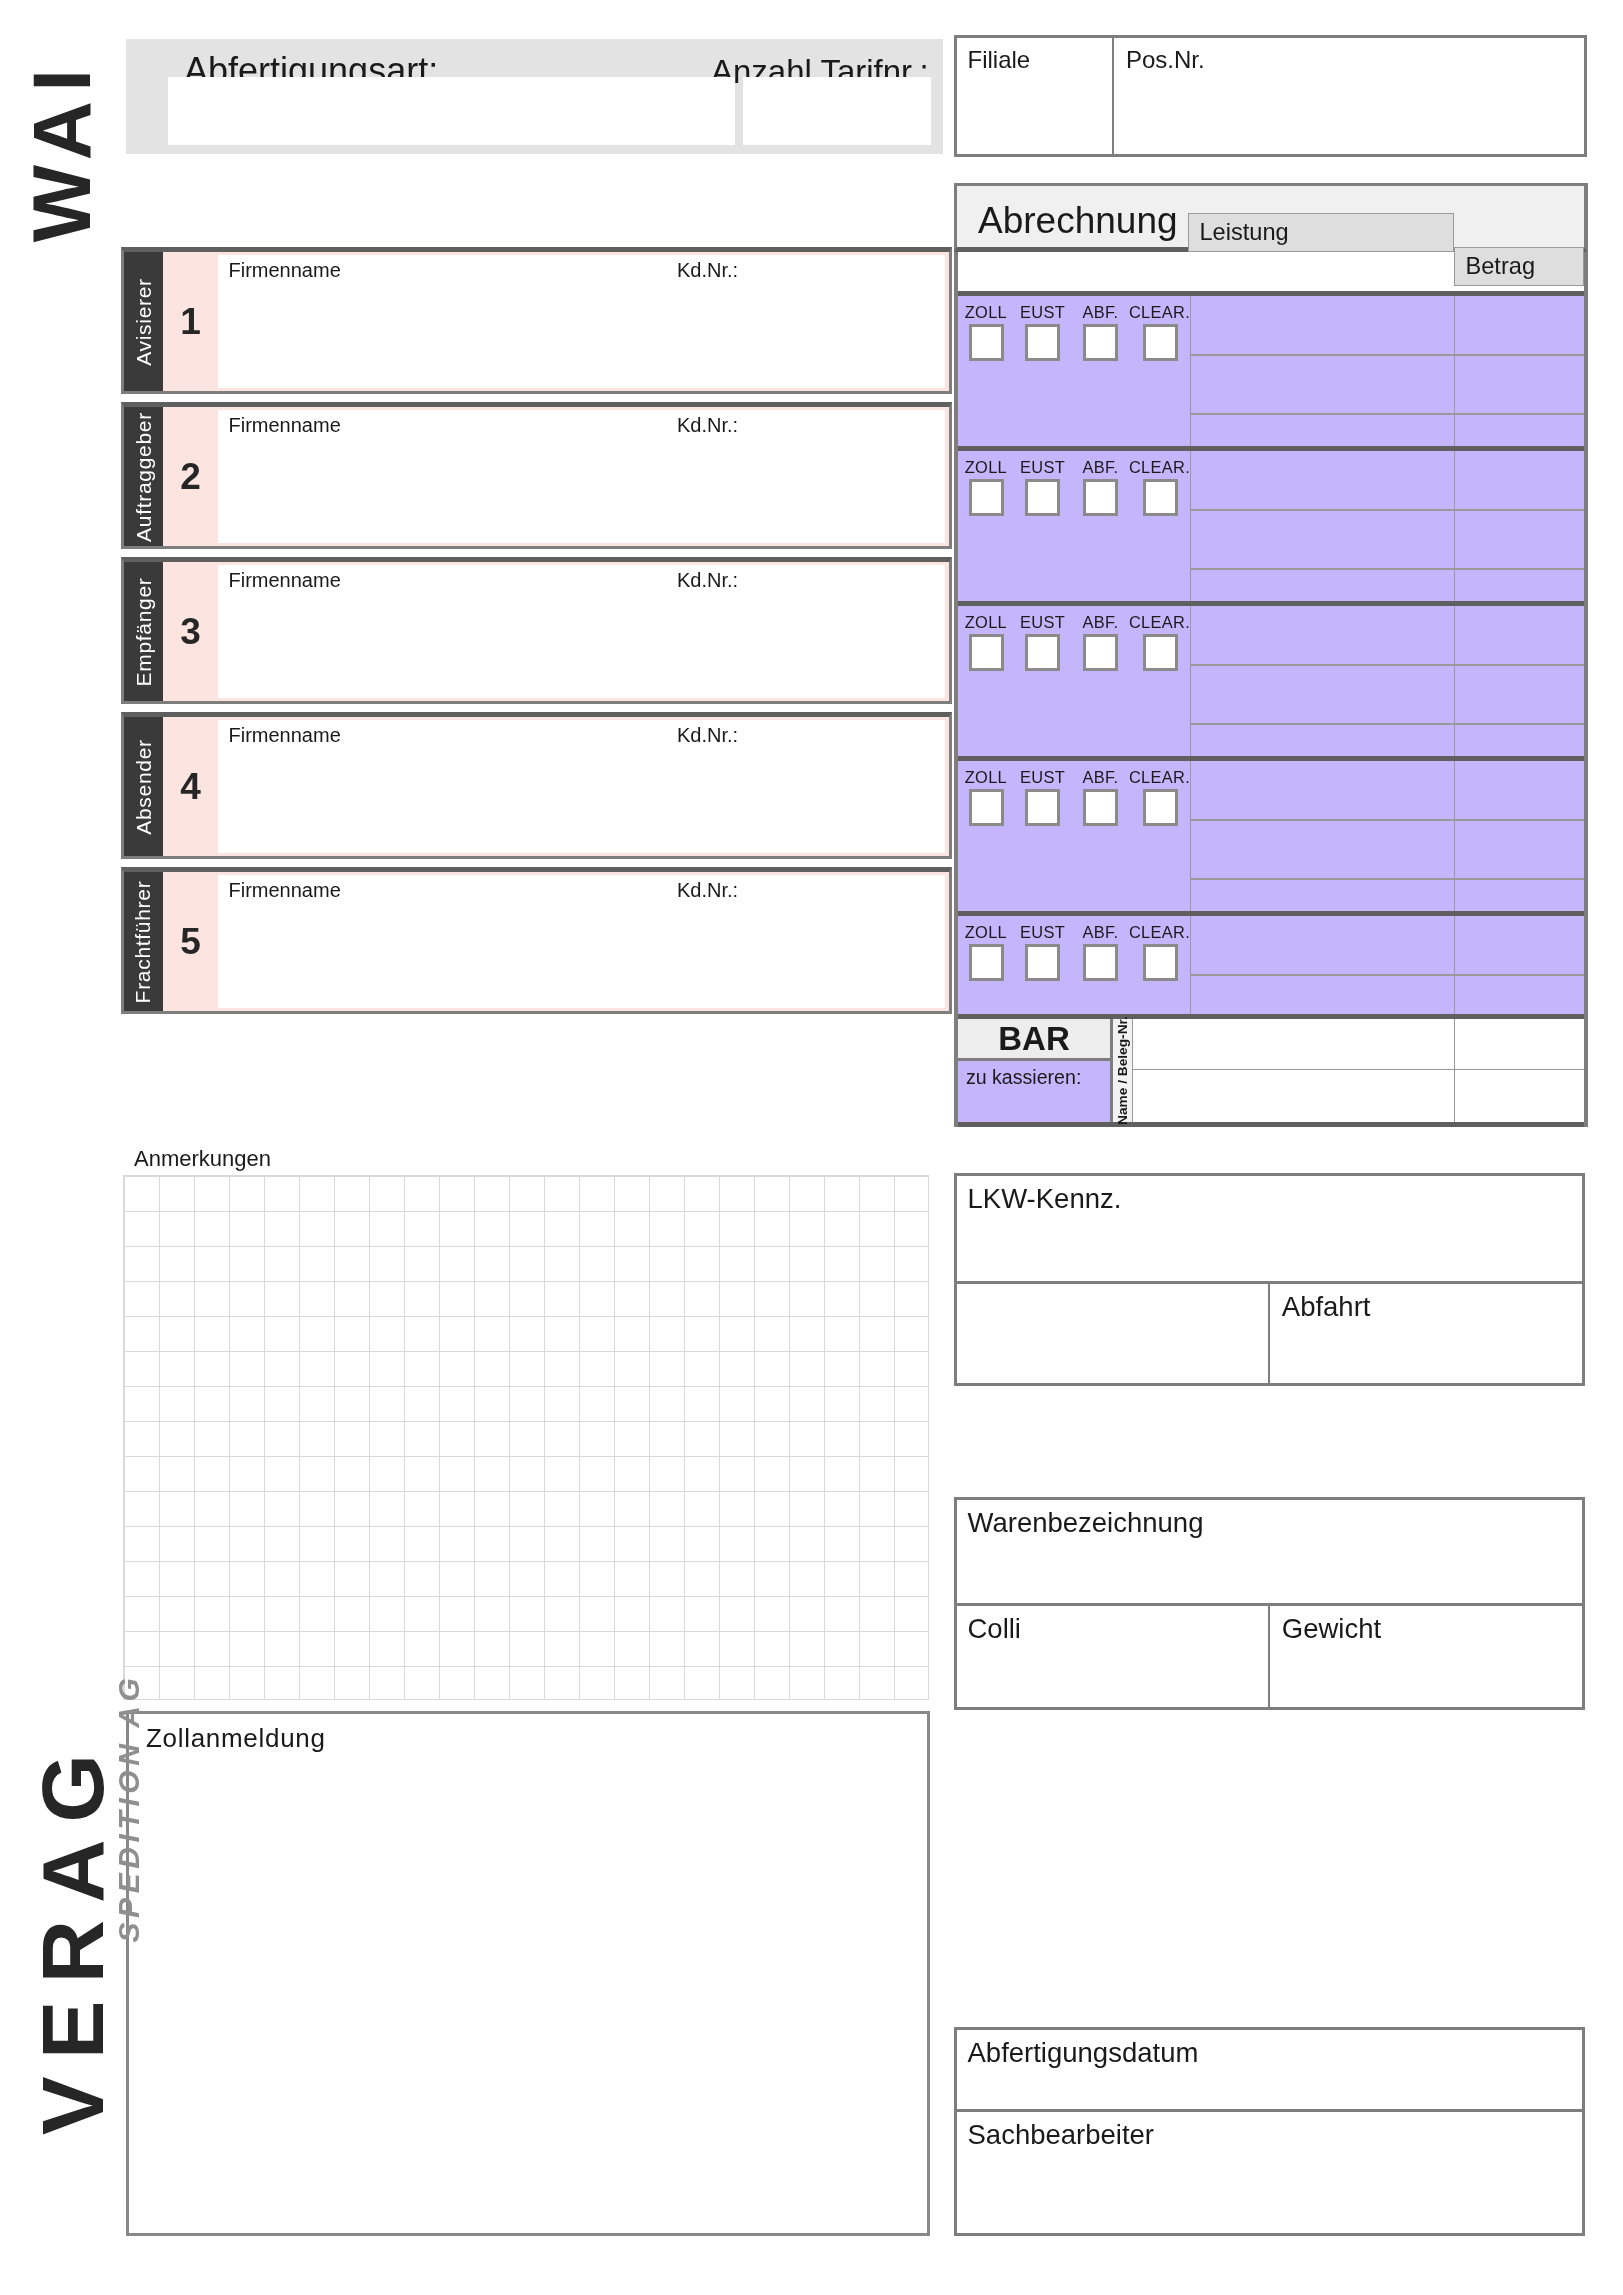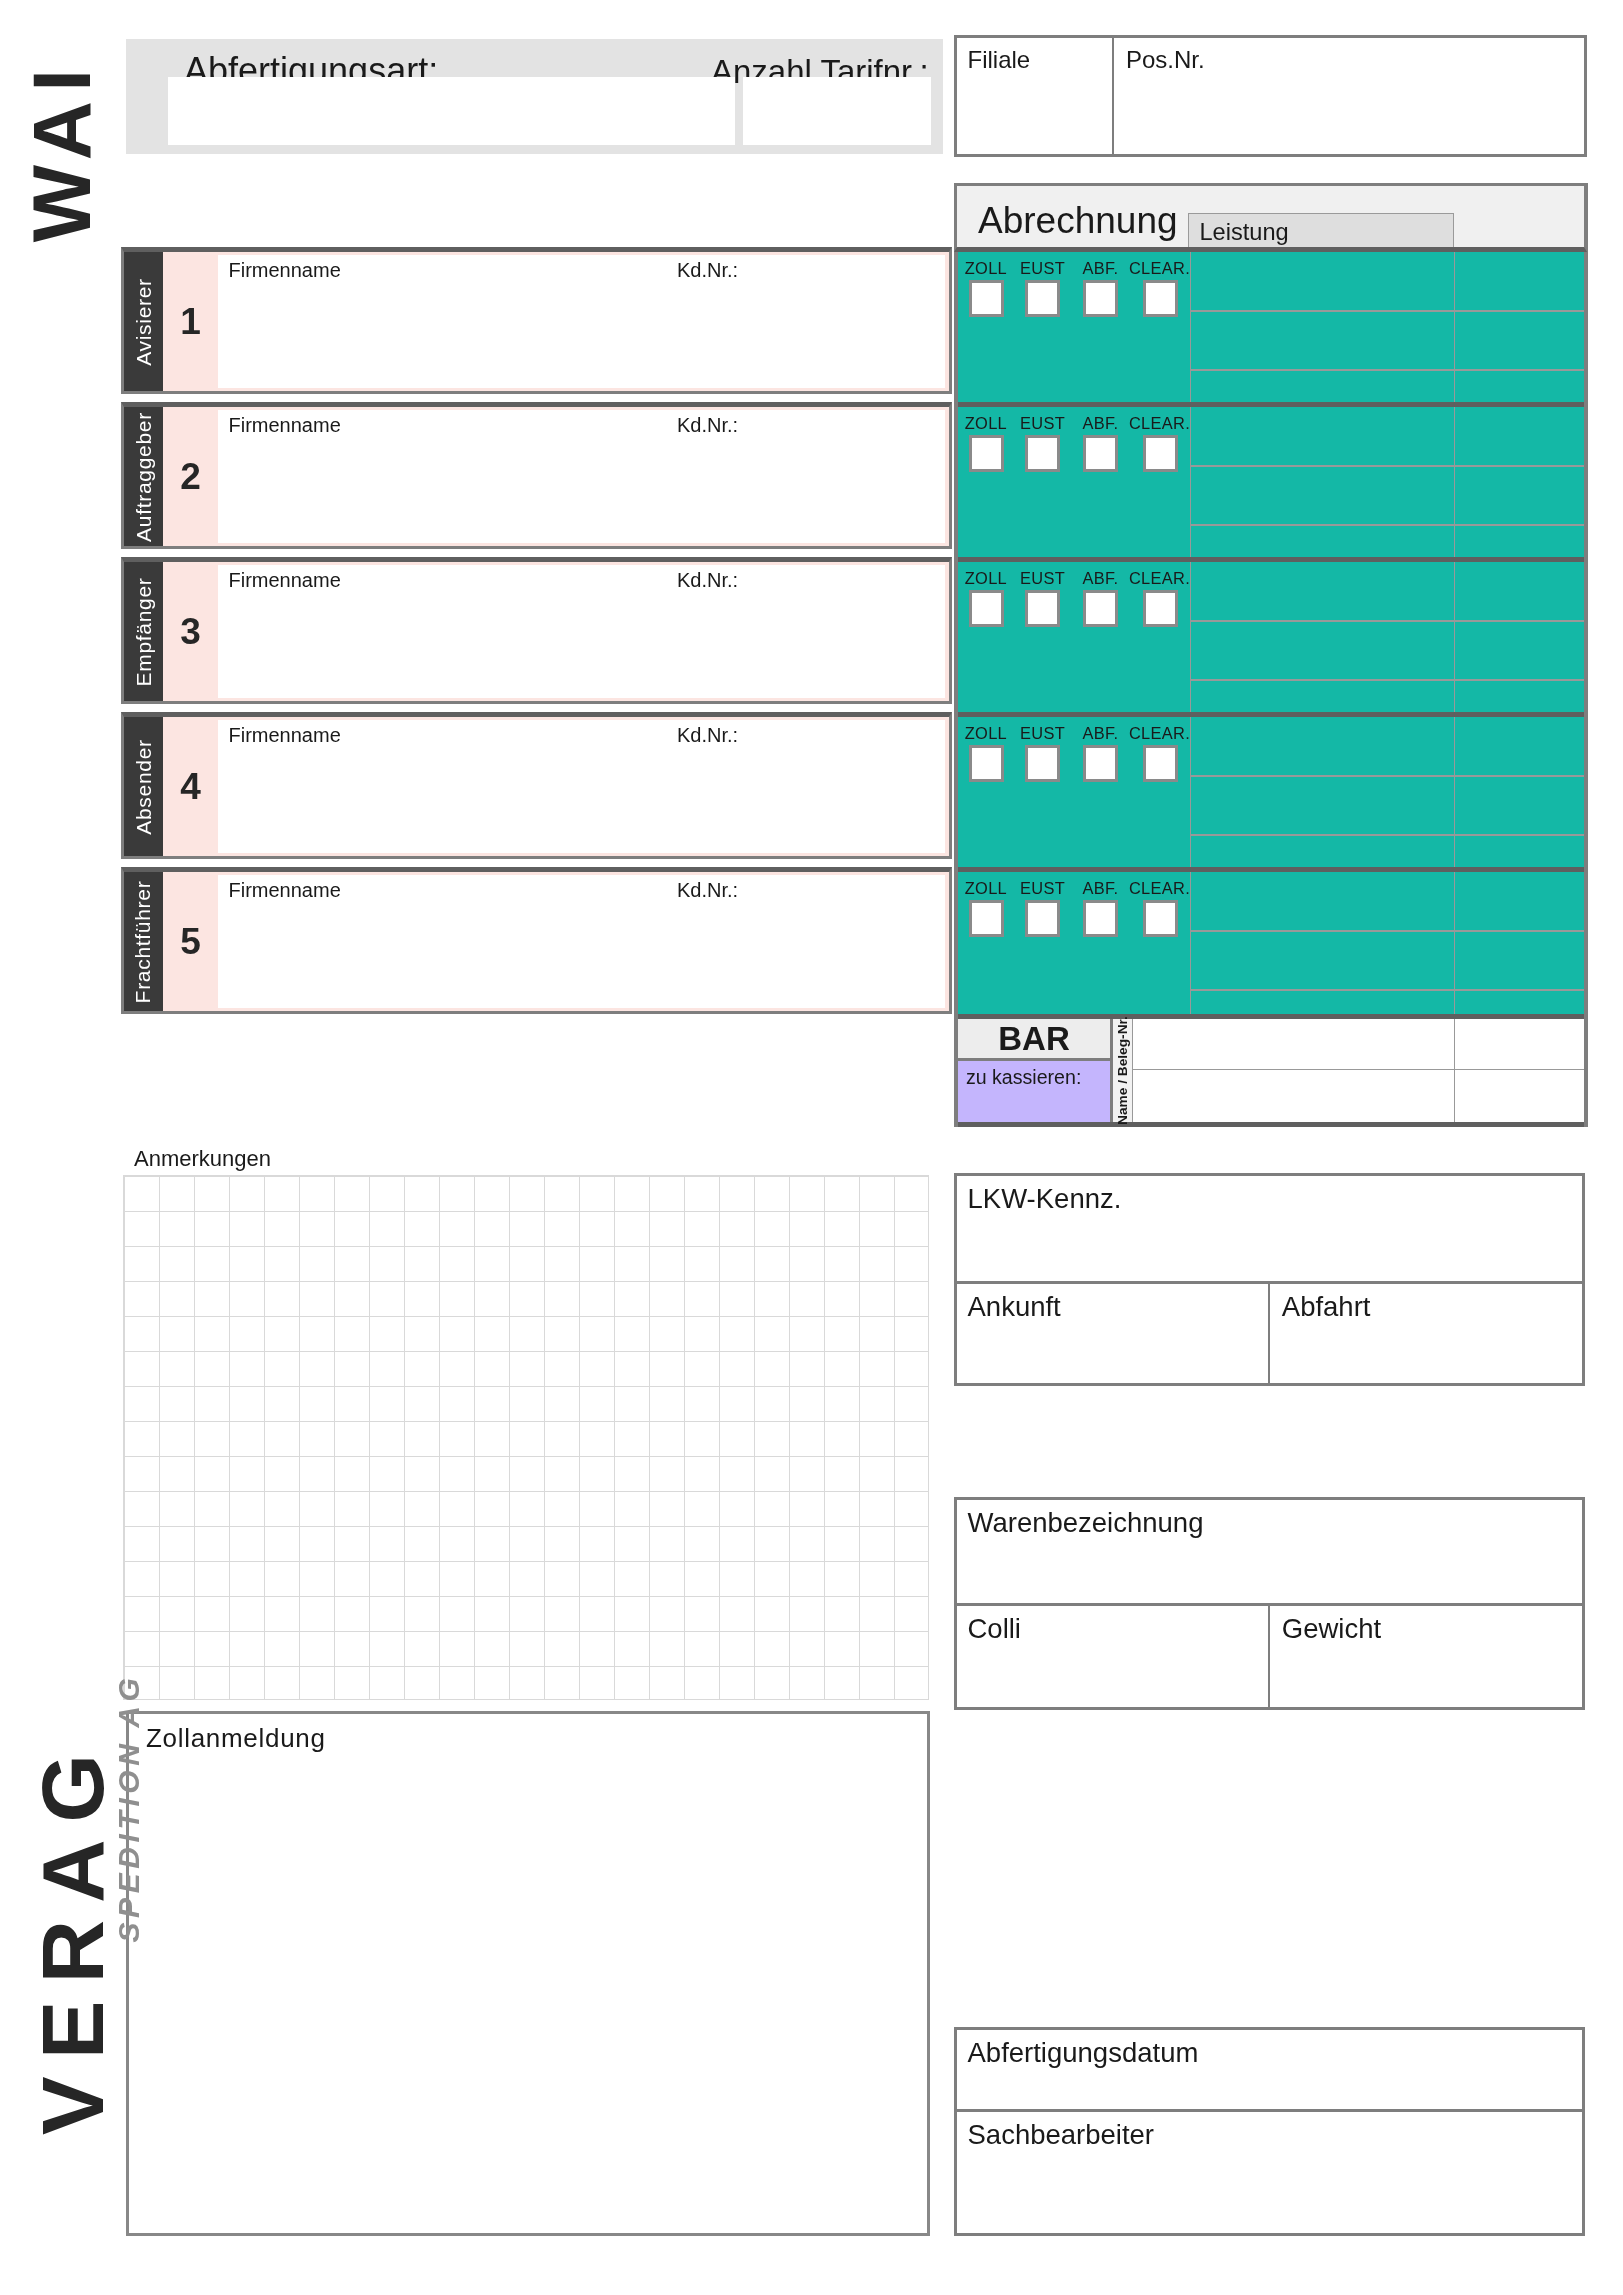--- a/index.html
+++ b/index.html
@@ -48,22 +48,22 @@
   .band { position:absolute; left:0; top:0; width:39px; height:100%; background:#3a3a3a;
     display:flex; align-items:center; justify-content:center; }
   .band > span { transform:rotate(-90deg); white-space:nowrap; color:#fff; font-size:21px; letter-spacing:0.7px; }
   .pnum { position:absolute; left:39px; top:0; width:55px; height:100%;
     display:flex; align-items:center; justify-content:center; font-size:37px; font-weight:bold; color:#262626; }
   .company-box { position:absolute; left:94px; top:3.3px; right:3.9px; bottom:3.3px; background:#fff; }
   .company-label { position:absolute; left:10.5px; top:3.9px; font-size:20px; }
   .kdnr-label { position:absolute; left:459px; top:3.9px; font-size:20px; }
 
   
-  .abr-group { position:absolute; left:958px; width:626px; height:187px; background:#14b8a6;
-    border-top:5.2px solid #5f5f5f; border-bottom:5.2px solid #5f5f5f; }
+  .abr-group { position:absolute; left:958px; width:626px; height:187px; background:#c4b5fd;
+    border-top:5.2px solid #5f5f5f; border-bottom:5.2px solid #5f5f5f;margin-top:44px; }
   .cb-zone { position:absolute; left:0; top:0; width:232px; height:100%; }
   .cb-label { position:absolute; top:6.5px; width:65px; text-align:center; font-size:16.4px; letter-spacing:0.3px; }
   .cb-box { position:absolute; top:27.5px; width:35px; height:37px; background:#fff; border:3.3px solid #8a8a8a; }
   .cb0l{left:-4.6px;} .cb1l{left:52px;} .cb2l{left:110px;} .cb3l{left:169px;}
   .cb0{left:10.5px;} .cb1{left:67px;} .cb2{left:125px;} .cb3{left:185px;}
   .gv1 { position:absolute; left:232px; top:0; width:1.3px; height:100%; background:#999; }
   .gv2 { position:absolute; left:496px; top:0; width:1.3px; height:100%; background:#999; }
   .ghr1,.ghr2 { position:absolute; left:232px; right:0; height:1.3px; background:#999; }
   .ghr1 { top:calc(33.33% - 0.7px); } .ghr2 { top:calc(66.66% - 0.7px); }
   .leistung-col { position:absolute; left:233px; top:0; width:263px; height:100%; }
@@ -318,23 +318,20 @@
 
   <div class="abs anm-label">Anmerkungen</div>
   <div class="abs grid"></div>
 
   <div class="abs rbox lkw-box">
     <div class="abs" style="left:0;top:0;right:0;height:105px;">
       <span class="lab">LKW-Kennz.</span>
     </div>
     <div class="abs" style="left:0;top:105px;right:0;bottom:0;border-top:3.3px solid #7e7e7e;">
       <div class="half-div"></div>
-      <div class="abs" style="left:0;top:0;width:311px;height:100%;">
-        <span class="cell-lab" style="left:10.5px;">Ankunft</span>
-      </div>
       <div class="abs" style="left:313px;top:0;right:0;height:100%;padding-left:20px;">
         <span class="cell-lab" style="left:11.8px;">Abfahrt</span>
       </div>
     </div>
   </div>
 
   <div class="abs rbox waren-box">
     <div class="abs" style="left:0;top:0;right:0;height:103px;">
       <span class="lab">Warenbezeichnung</span>
     </div>

